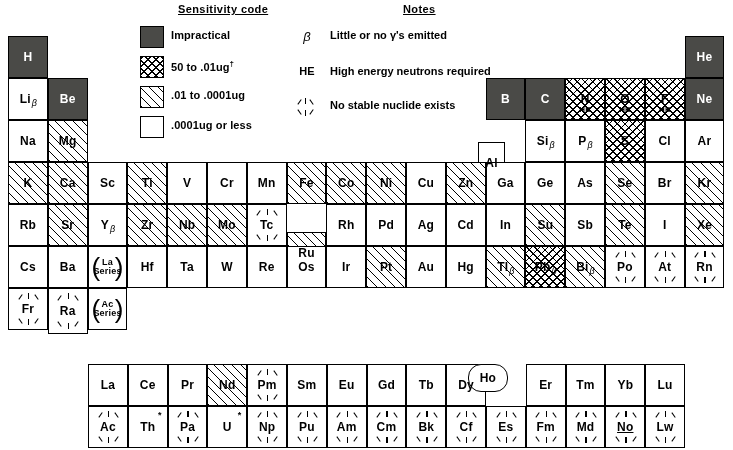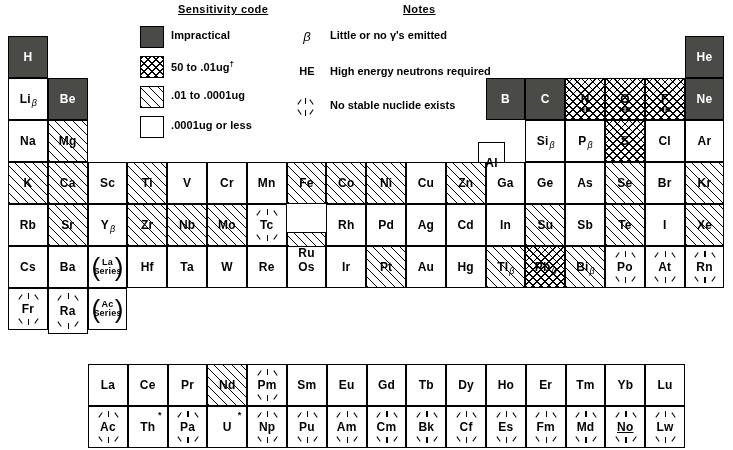--- a/index.html
+++ b/index.html
@@ -469,21 +469,21 @@
       </div>
       <div class="cell f-white" style="left: 366.6px; top: 364px; width: 39.8px; height: 42px;">
         <span class="sym">Gd</span>
       </div>
       <div class="cell f-white" style="left: 406.4px; top: 364px; width: 39.8px; height: 42px;">
         <span class="sym">Tb</span>
       </div>
       <div class="cell f-white" style="left: 446.2px; top: 364px; width: 39.8px; height: 42px;">
         <span class="sym">Dy</span>
       </div>
-      <div class="cell f-white" style="left: 486px; top: 364px; width: 39.8px; height: 42px;">
+      <div class="cell f-white" style="left: 468px; top: 364px; width: 39.8px; height: 28px; border-radius: 13px;">
         <span class="sym">Ho</span>
       </div>
       <div class="cell f-white" style="left: 525.8px; top: 364px; width: 39.8px; height: 42px;">
         <span class="sym">Er</span>
       </div>
       <div class="cell f-white" style="left: 565.6px; top: 364px; width: 39.8px; height: 42px;">
         <span class="sym">Tm</span>
       </div>
       <div class="cell f-white" style="left: 605.4px; top: 364px; width: 39.8px; height: 42px;">
         <span class="sym">Yb</span>

